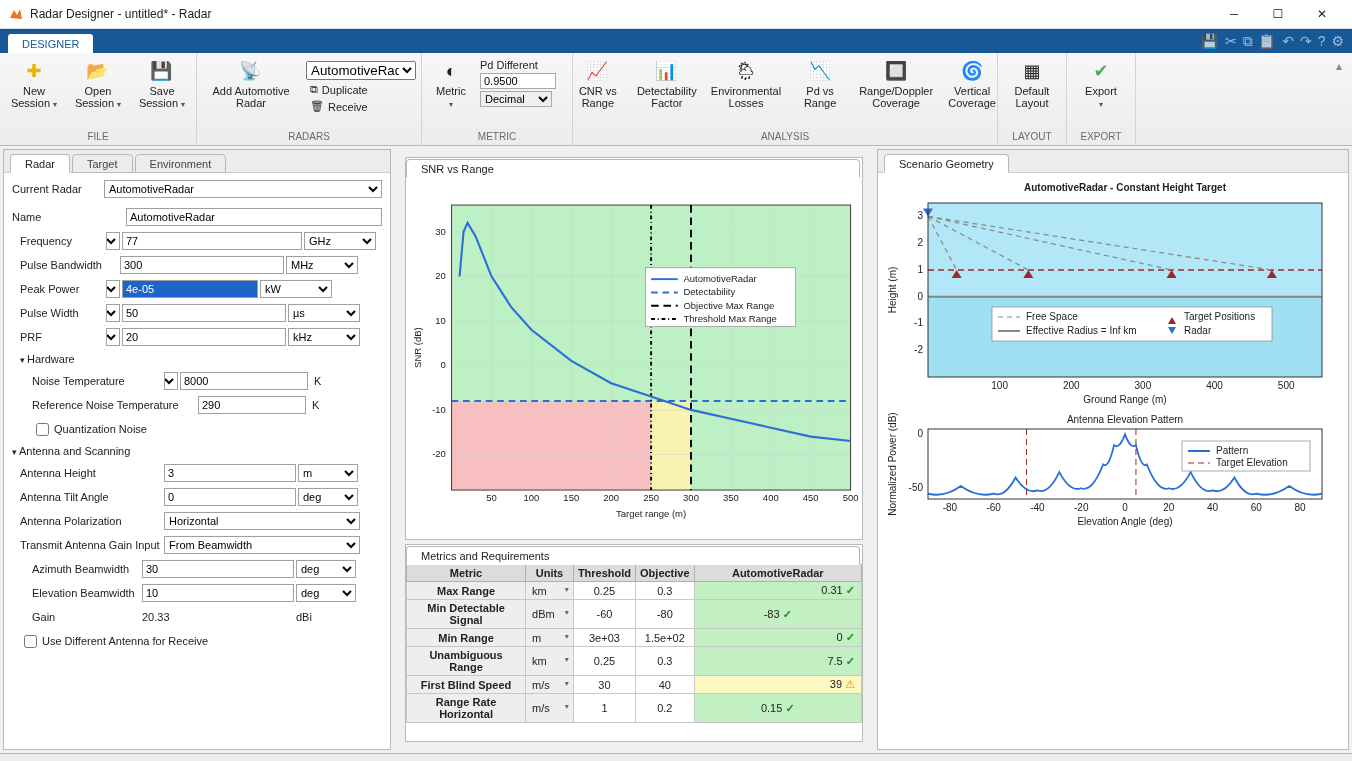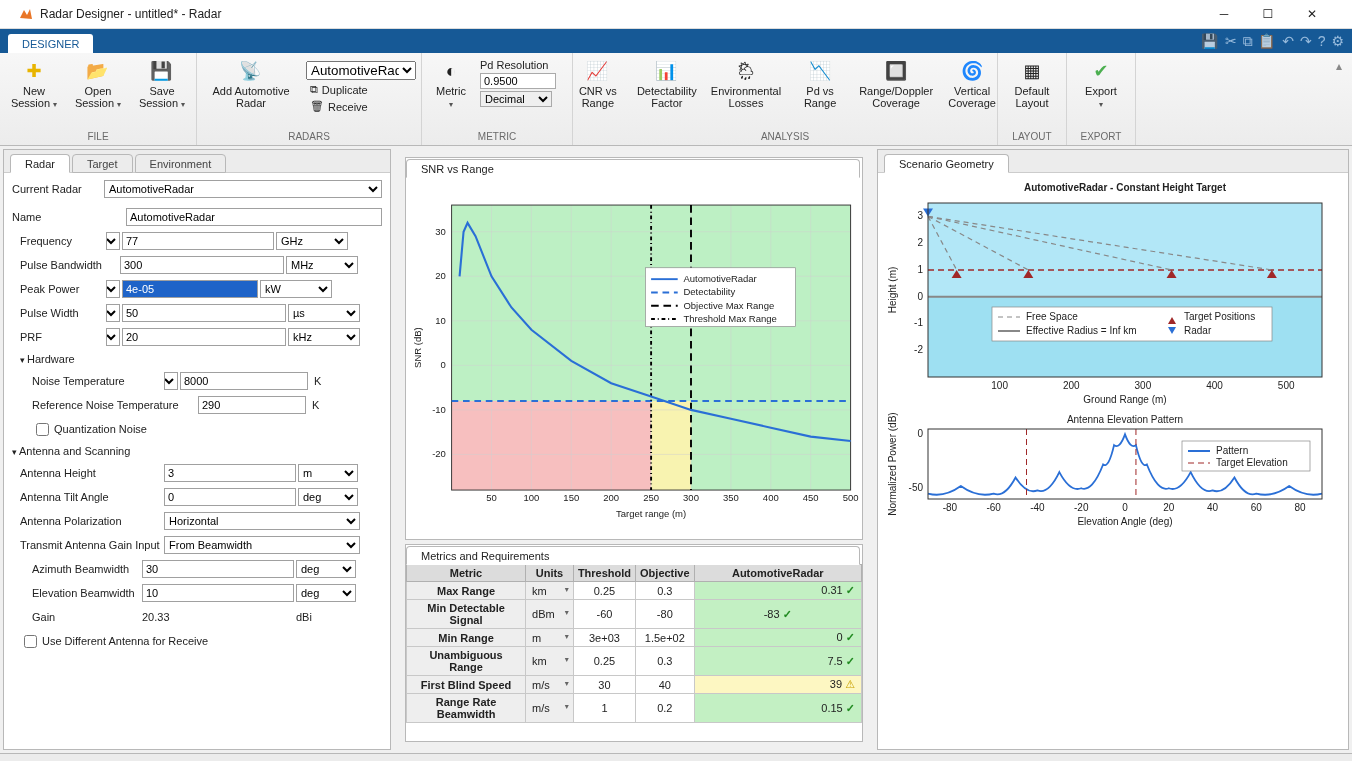--- a/index.html
+++ b/index.html
@@ -1,16 +1,16 @@
 <!DOCTYPE html>
 <html><head>
 <meta charset="utf-8">
 <style>
 html,body{margin:0;padding:0;font-family:"Segoe UI",Arial,sans-serif;font-size:12px;color:#222;background:#f0f0f0;width:1352px;height:761px;overflow:hidden}
-.titlebar{height:28px;background:#fff;border-bottom:1px solid #ddd;display:flex;align-items:center;padding:0 18px}
+.titlebar{height:28px;background:#fff;border-bottom:1px solid #ddd;display:flex;align-items:center;padding:0 8px}
 .titlebar .logo{width:16px;height:16px;margin-right:6px}
 .titlebar .title{flex:1}
 .titlebar .winbtns{display:flex;gap:0}
 .titlebar .winbtn{width:44px;height:28px;display:flex;align-items:center;justify-content:center;font-family:Arial}
 .tabstrip{height:24px;background:#165996;display:flex;align-items:flex-end;padding-left:8px}
 .tabstrip .tab{background:#fff;color:#165996;padding:4px 14px 3px;font-size:11px;border-radius:3px 3px 0 0;margin-right:4px}
 .tabstrip .tools{margin-left:auto;display:flex;gap:6px;padding-right:8px;color:#cde3f9;align-items:center;height:100%}
 .tabstrip .tools span{opacity:.7;font-size:14px;cursor:default}
 .ribbon{height:92px;background:linear-gradient(#f7f7f7,#ececec);border-bottom:1px solid #b8b8b8;display:flex}
 .rgroup{border-right:1px solid #d4d4d4;padding:2px 6px 0;display:flex;flex-direction:column;align-items:center}
@@ -127,21 +127,21 @@
     </div>
     <div class="glabel">RADARS</div>
   </div>
   <div class="rgroup" style="width:138px">
     <div class="rrow">
       <div class="rbtn" style="min-width:38px">
           <div class="ricon">◐</div>
           <div class="rlabel"><span>Metric</span><br><span class="drop">▾</span></div>
         </div>
       <div class="metric-group">
-        <div class="mlabel">Pd Resolution</div>
+        <div class="mlabel">Pd Different</div>
         <input type="text" value="0.9500" style="">
         <select><option>Decimal</option></select>
       </div>
     </div>
     <div class="glabel">METRIC</div>
   </div>
   <div class="rgroup" style="width:412px">
     <div class="rrow">
       <div class="rbtn">
           <div class="ricon">📈</div>
@@ -209,21 +209,21 @@
         </div>
       <div class="formrow" style="margin-top:4px">
           <label>Name</label>
           <div class="sp"></div>
           <input type="text" style="width: 256px;" value="AutomotiveRadar">
         </div>
       <div style="padding-left:8px">
         <div class="formrow">
             <label style="width:84px">Frequency</label>
             <select style="width:14px"></select>
-            <input type="text" style="width: 152px;" value="77">
+            <input type="text" style="width: 180px;" value="77">
             <select style="width:72px"><option>GHz</option></select>
           </div>
         <div class="formrow">
             <label style="width:98px">Pulse Bandwidth</label>
             <input type="text" style="width: 164px;" value="300">
             <select style="width:72px"><option>MHz</option></select>
           </div>
         <div class="formrow">
             <label style="width:84px">Peak Power</label>
             <select style="width:14px"></select>
@@ -411,25 +411,25 @@
                 <td class="pass" style="text-align:right">7.5 <span class="checkmark">✓</span></td>
               </tr>
               <tr>
                 <td class="metricname">First Blind Speed</td>
                 <td class="unitcell">m/s</td>
                 <td>30</td>
                 <td>40</td>
                 <td class="warn" style="text-align:right">39 <span style="color:#c8a000">⚠</span></td>
               </tr>
               <tr>
-                <td class="metricname">Range Rate Beamwidth</td>
+                <td class="metricname">Range Rate Horizontal</td>
                 <td class="unitcell">m/s</td>
                 <td>1</td>
                 <td>0.2</td>
-                <td class="pass" style="text-align:right">0.15 <span class="checkmark">✓</span></td>
+                <td class="pass" style="text-align:center">0.15 <span class="checkmark">✓</span></td>
               </tr>
             </tbody>
           </table>
       </div>
     </div>
   </div>
 
   <div class="panel right">
     <div class="phead">
         <div class="ptab">Scenario Geometry</div>

